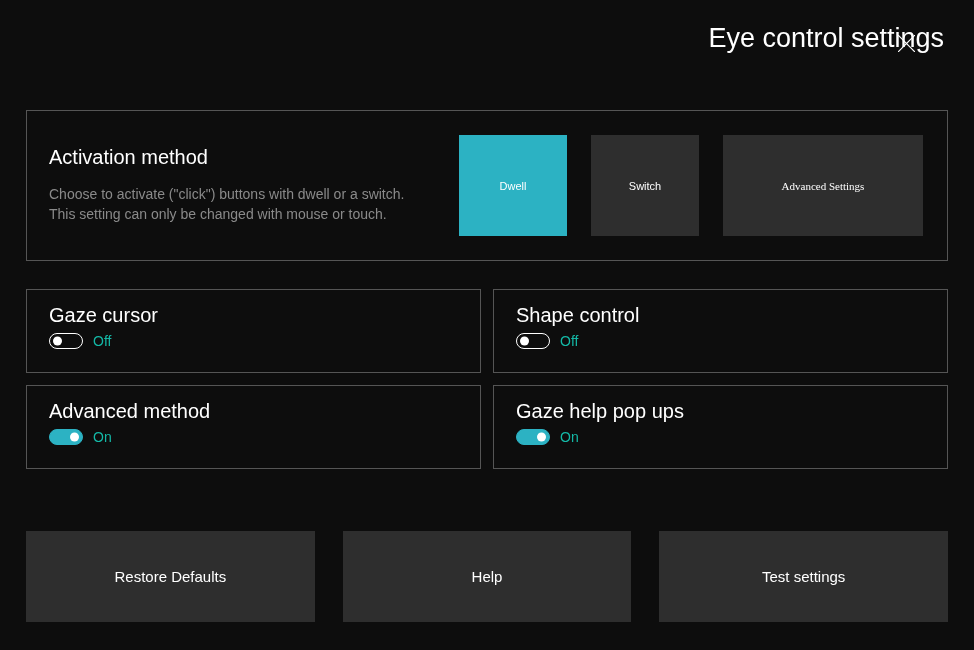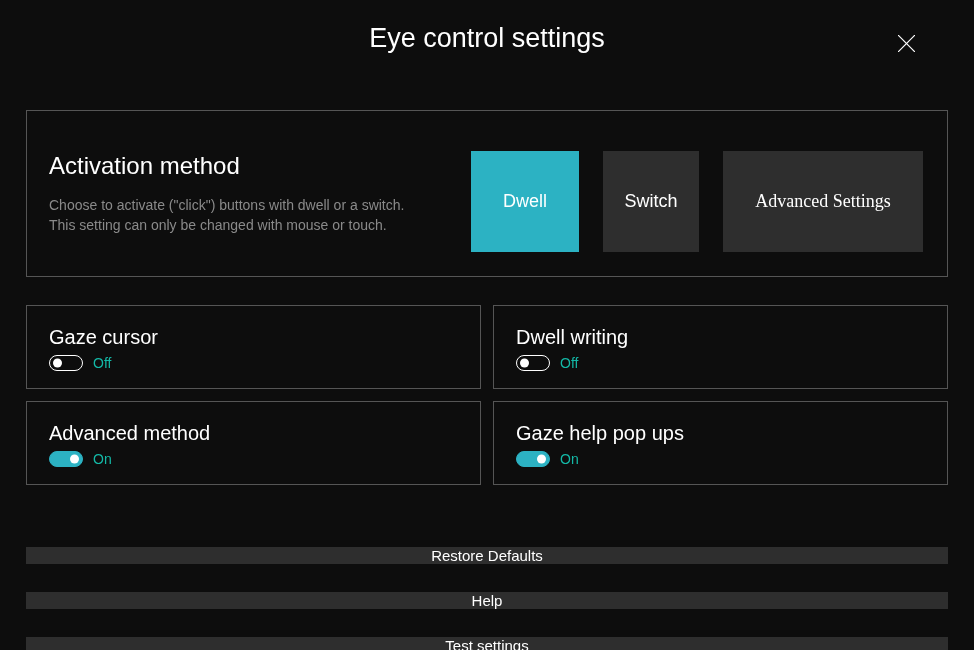--- a/index.html
+++ b/index.html
@@ -11,21 +11,21 @@
       width: 974px;
       height: 650px;
       background: #0d0d0d;
       font-family: "Segoe UI", -apple-system, sans-serif;
       color: #ffffff;
       overflow: hidden;
     }
     .header {
       display: flex;
       align-items: center;
-      justify-content: center;
+      justify-content: flex-end;
       position: relative;
       height: 76px;
       padding: 15px 30px;
     }
     .header-title {
       font-size: 27px;
       font-weight: 400;
       color: #ffffff;
     }
     .close-btn {
@@ -54,69 +54,68 @@
       display: flex;
       align-items: center;
       justify-content: space-between;
       margin-top: 34px;
       margin-bottom: 28px;
     }
     .activation-text {
       flex: 0 0 370px;
     }
     .activation-title {
-      font-size: 24px;
+      font-size: 20px;
       font-weight: 400;
       color: #ffffff;
       margin-bottom: 16px;
     }
     .activation-desc {
       font-size: 14px;
       color: #8a8a8a;
       line-height: 1.4;
       max-width: 370px;
     }
     .activation-buttons {
       display: flex;
       gap: 24px;
       align-items: center;
     }
     .activation-btn {
       height: 101px;
       display: flex;
       align-items: center;
       justify-content: center;
-      font-size: 18px;
+      font-size: 11px;
       color: #ffffff;
       background: #2e2e2e;
       cursor: pointer;
       border: none;
-      margin-top: 16px;
     }
     .activation-btn.dwell {
       width: 108px;
     }
     .activation-btn.switch {
-      width: 96px;
+      width: 108px;
     }
     .activation-btn.advanced {
       width: 200px;
       font-family: Liberation Serif, serif;
     }
     .activation-btn.active {
       background: #2cb2c3;
     }
     .toggle-grid {
       display: grid;
       grid-template-columns: 1fr 1fr;
       gap: 12px 12px;
     }
     .toggle-card {
       border: 1px solid #555555;
-      padding: 20px 22px 16px 22px;
+      padding: 14px 22px 16px 22px;
       height: 84px;
       cursor: pointer;
     }
     .toggle-title {
       font-size: 20px;
       font-weight: 400;
       color: #ffffff;
       margin-bottom: 6px;
     }
     .toggle-row {
@@ -153,21 +152,20 @@
     .toggle-label {
       font-size: 14px;
       color: #14b8a6;
     }
     .footer-buttons {
       display: flex;
       justify-content: space-between;
       padding: 0 26px;
       margin-top: 62px;
       gap: 28px;
-      flex-direction: column;
     }
     .footer-btn {
       flex: 1;
       height: 91px;
       background: #2e2e2e;
       display: flex;
       align-items: center;
       justify-content: center;
       font-size: 15px;
       color: #ffffff;
@@ -208,21 +206,21 @@
       <div class="toggle-title">Gaze cursor</div>
       <div class="toggle-row">
         <div class="toggle-switch">
           <div class="toggle-knob"></div>
         </div>
         <div class="toggle-label">Off</div>
       </div>
     </div>
 
     <div class="toggle-card">
-      <div class="toggle-title">Dwell writing</div>
+      <div class="toggle-title">Shape control</div>
       <div class="toggle-row">
         <div class="toggle-switch">
           <div class="toggle-knob"></div>
         </div>
         <div class="toggle-label">Off</div>
       </div>
     </div>
 
     <div class="toggle-card">
       <div class="toggle-title">Advanced method</div>

